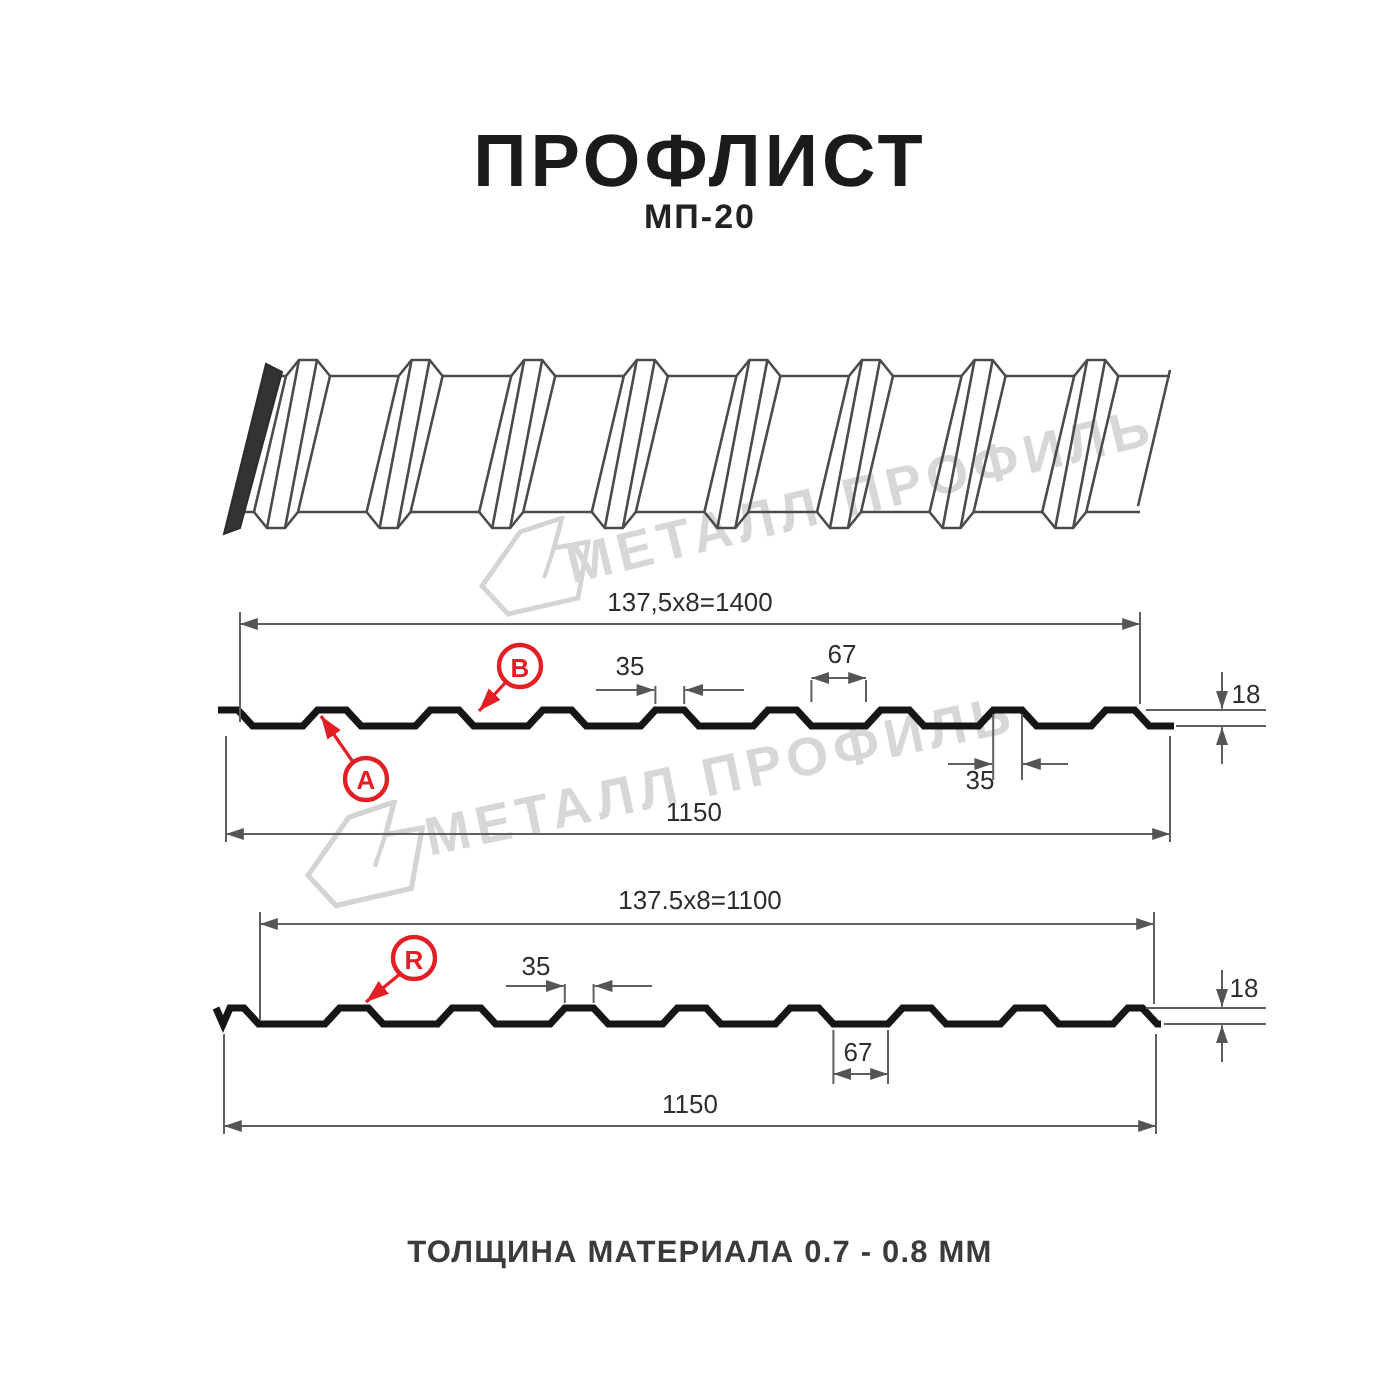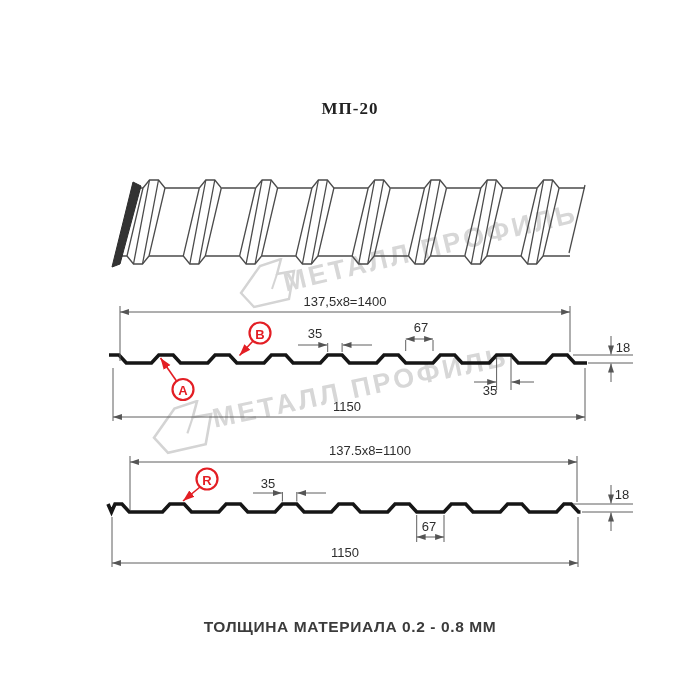--- a/index.html
+++ b/index.html
@@ -2,38 +2,39 @@
 <html><head>
 <meta charset="utf-8">
 <style>
   html,body{margin:0;padding:0;background:#fff;}
   .canvas{
     position:relative;width:700px;height:700px;background:#ffffff;
     font-family:"Liberation Sans", sans-serif;overflow:hidden;
   }
   .t{position:absolute;transform:translate(-50%,-50%);white-space:nowrap;z-index:3;}
   .title{font-size:37px;font-weight:700;letter-spacing:2px;color:#1b1b1b;}
-  .subtitle{font-size:17px;font-weight:700;letter-spacing:1px;color:#222;font-family:Liberation Serif, serif;}
+  .subtitle{font-size:17px;font-weight:700;letter-spacing:1px;color:#222;}
   .dim{font-size:13px;color:#2e2e2e;}
   .marker-letter{font-size:13px;font-weight:700;color:#e31e24;}
   .footer-note{font-size:15.5px;font-weight:600;letter-spacing:0.6px;color:#3b3b3b;}
   .drawing{position:absolute;left:0;top:0;z-index:2;}
   .wm{position:absolute;z-index:1;}
   .wm-text{
     font-size:27px;font-weight:700;letter-spacing:3px;color:#d7d7d7;
     white-space:nowrap;transform-origin:left center;
   }
   .wm1-text{transform:rotate(-13.5deg);}
   .wm2-text{transform:rotate(-12deg);}
 </style>
 </head>
 <body>
 
 <div class="canvas">
 
+  <div class="t title" style="left:350px;top:81px;">ПРОФЛИСТ</div>
   <div class="t subtitle" style="left:350px;top:109px;">МП-20</div>
 
   <div class="wm" style="left:236px;top:258px;">
     <svg width="62" height="52" viewBox="0 0 62 52">
       <path d="M5,35 L24,8 L45,1 L41,16 L58,13 L53,41 L18,49 Z" fill="none" stroke="#d4d4d4" stroke-width="2.4"></path>
       <path d="M41,16 L36,31" fill="none" stroke="#d4d4d4" stroke-width="2"></path>
     </svg>
   </div>
   <div class="wm" style="left:284px;top:268px;">
     <div class="wm-text wm1-text">МЕТАЛЛ ПРОФИЛЬ</div>
@@ -146,22 +147,22 @@
 
   <div class="t dim" style="left:345px;top:301px;">137,5x8=1400</div>
   <div class="t dim" style="left:315px;top:333px;">35</div>
   <div class="t dim" style="left:421px;top:327px;">67</div>
   <div class="t dim" style="left:623px;top:347px;">18</div>
   <div class="t dim" style="left:490px;top:390px;">35</div>
   <div class="t dim" style="left:347px;top:406px;">1150</div>
   <div class="t marker-letter" style="left:183px;top:390px;">A</div>
   <div class="t marker-letter" style="left:260px;top:333.5px;">B</div>
 
-  <div class="t dim" style="left:350px;top:450px;margin-left:20px;">137.5x8=1100</div>
+  <div class="t dim" style="left:350px;top:450px;">137.5x8=1100</div>
   <div class="t dim" style="left:268px;top:483px;">35</div>
   <div class="t dim" style="left:429px;top:526px;">67</div>
   <div class="t dim" style="left:622px;top:494px;">18</div>
   <div class="t dim" style="left:345px;top:552px;">1150</div>
   <div class="t marker-letter" style="left:207px;top:479.5px;">R</div>
 
-  <div class="t footer-note" style="left:350px;top:627px;">ТОЛЩИНА МАТЕРИАЛА 0.2 - 0.8 ММ</div>
+  <div class="t footer-note" style="left:350px;top:627px;">ТОЛЩИНА МАТЕРИАЛА 0.7 - 0.8 ММ</div>
 
 </div>
 
 </body></html>

